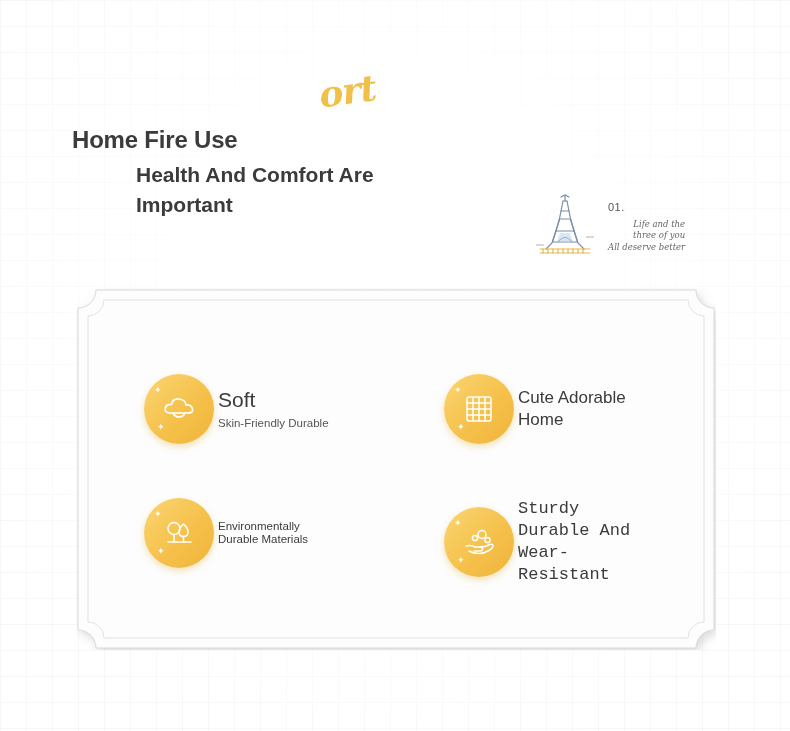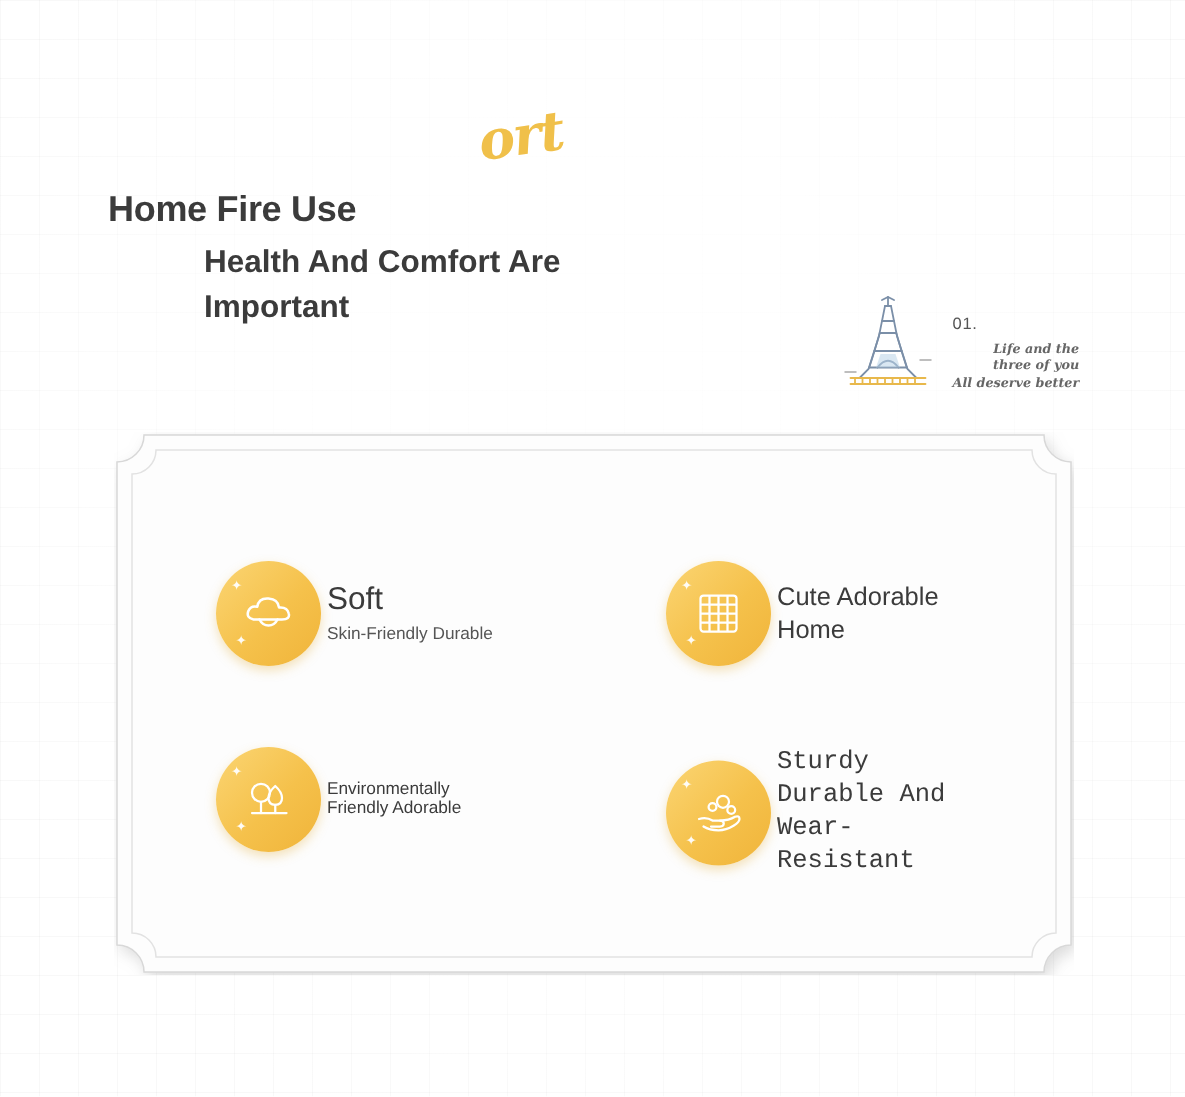--- a/index.html
+++ b/index.html
@@ -73,26 +73,26 @@
     width: 330px;
     font-size: 21px;
     font-weight: bold;
     color: #3b3b3b;
     line-height: 30px;
   }
 
   
   .badge {
     position: absolute;
-    left: 559px;
+    left: 532px;
     top: 184px;
     width: 170px;
     height: 78px;
     display: flex;
-    align-items: flex-end;
+    align-items: center;
   }
   .badge-icon {
     width: 66px;
     height: 72px;
     flex: none;
   }
   .badge-text {
     margin-left: 10px;
     padding-top: 8px;
   }
@@ -102,21 +102,20 @@
     letter-spacing: 0.5px;
     margin-bottom: 6px;
   }
   .badge-lines {
     font-family: "DejaVu Serif", serif;
     font-style: italic;
     font-size: 8.5px;
     color: #666;
     line-height: 11.5px;
     text-align: right;
-    font-weight: bold;
   }
 
   
   .card {
     position: absolute;
     left: 76px;
     top: 288px;
     width: 640px;
     height: 362px;
   }
@@ -296,21 +295,21 @@
             <g fill="none" stroke="#ffffff" stroke-width="1.5" stroke-linecap="round" stroke-linejoin="round">
               <circle cx="11" cy="11.5" r="6"></circle>
               <path d="M11 17.5 V25"></path>
               <path d="M20.5 7 Q25 11 25 15 Q25 19.5 20.5 19.5 Q16 19.5 16 15 Q16 11 20.5 7 Z"></path>
               <path d="M20.5 19.5 V25"></path>
               <path d="M5 25 H28"></path>
             </g>
           </svg>
         </div>
         <div class="feature-text">
-          <div class="f-small-multiline" style="max-width:95px;">Environmentally Friendly Adorable</div>
+          <div class="f-small-multiline" style="max-width:95px;">Environmentally Durable Materials</div>
         </div>
       </div>
 
       <div class="feature pos-4">
         <div class="feature-icon">
           <span class="sparkle sp-tl">✦</span>
           <span class="sparkle sp-bl">✦</span>
           <svg width="34" height="30" viewBox="0 0 34 30">
             <g fill="none" stroke="#ffffff" stroke-width="1.5" stroke-linecap="round" stroke-linejoin="round">
               <circle cx="20" cy="7.5" r="4"></circle>

